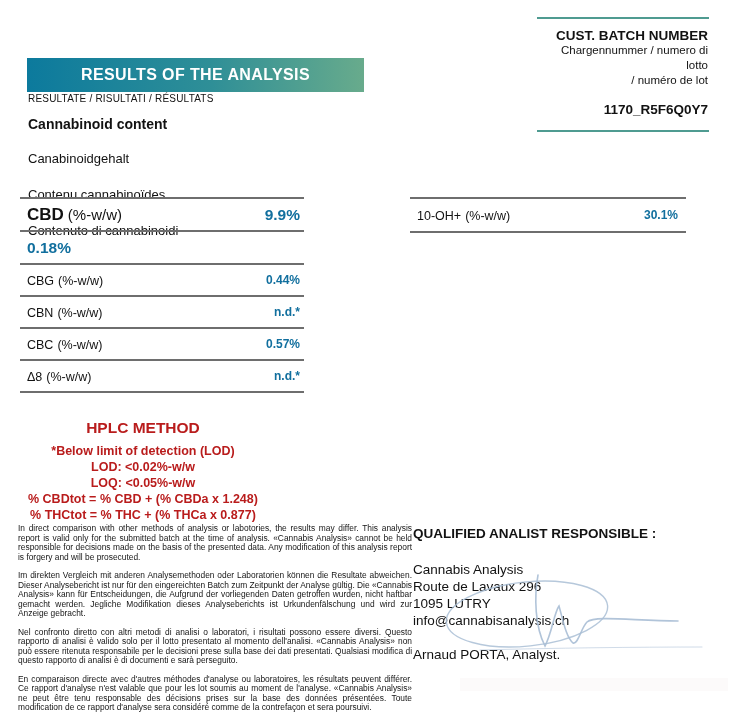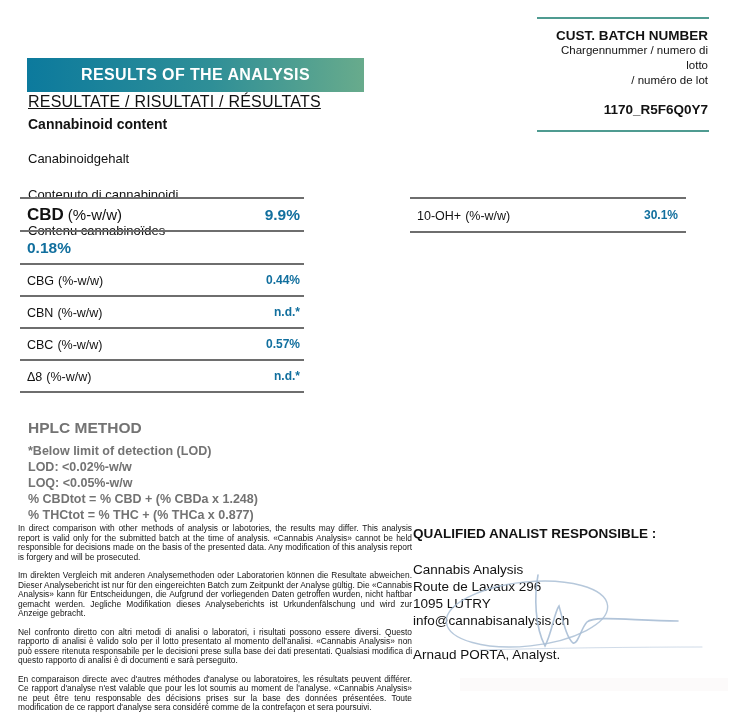--- a/index.html
+++ b/index.html
@@ -7,21 +7,21 @@
     width:731px;height:713px;background:#ffffff;position:relative;
     font-family:"Liberation Sans", sans-serif;color:#121212;overflow:hidden;
   }
   
   .banner{
     position:absolute;left:27px;top:58px;width:337px;height:34px;
     background:linear-gradient(90deg,#0c7a9d 0%,#2f8f97 55%,#68ab8c 100%);
     display:flex;align-items:center;justify-content:center;
   }
   .banner-title{color:#ffffff;font-weight:bold;font-size:16px;letter-spacing:.4px;}
-  .subtitle{position:absolute;left:28px;top:93px;font-size:16px;letter-spacing:.2px;text-decoration:underline;}
+  .subtitle{position:absolute;left:28px;top:93px;font-size:10px;letter-spacing:.2px;}
   
   .batch-box{
     position:absolute;left:537px;top:17px;width:172px;
     border-top:2px solid #4f9b91;border-bottom:2px solid #4f9b91;
     text-align:right;padding:9px 1px 13px 0;box-sizing:border-box;
   }
   .batch-title{font-weight:bold;font-size:13.5px;line-height:15px;}
   .batch-sub{font-size:11.5px;line-height:15px;}
   .batch-value{font-weight:bold;font-size:13.5px;margin-top:14px;}
   
@@ -37,21 +37,21 @@
   }
   .row.em{height:31px;}
   .row .name,.row .unit{font-size:12.5px;}
   .row .unit{margin-left:4px;}
   .row .value{font-size:12px;font-weight:bold;color:#116f9e;}
   .row.em .name{font-size:17px;font-weight:bold;}
   .row.em .unit{font-size:15px;}
   .row.em .value{font-size:15.5px;}
   .right-table .row{height:32px;padding-right:8px;}
   
-  .hplc{position:absolute;left:28px;top:419px;color:#737373;font-weight:bold;}
+  .hplc{position:absolute;left:28px;top:419px;color:#b91c1c;font-weight:bold;text-align:center;}
   .hplc-title{font-size:15.5px;margin-bottom:6px;}
   .hplc-line{font-size:12.5px;line-height:16px;}
   
   .disclaimers{
     position:absolute;left:18px;top:524px;width:394px;
     font-size:8.4px;line-height:9.5px;text-align:justify;color:#151515;
   }
   .disclaimers p{margin:0 0 9px 0;}
   
   .analyst{position:absolute;left:413px;top:526px;width:300px;font-size:13.5px;}
@@ -74,22 +74,22 @@
 <div class="batch-box">
   <div class="batch-title">CUST. BATCH NUMBER</div>
   <div class="batch-sub">Chargennummer / numero di lotto</div>
   <div class="batch-sub">/ numéro de lot</div>
   <div class="batch-value">1170_R5F6Q0Y7</div>
 </div>
 
 <div class="section-head">
   <div class="section-title">Cannabinoid content</div>
   <div class="section-sub">Canabinoidgehalt</div>
+  <div class="section-sub">Contenu cannabinoïdes</div>
   <div class="section-sub">Contenuto di cannabinoidi</div>
-  <div class="section-sub">Contenu cannabinoïdes</div>
 </div>
 
 <div class="left-table">
   <div class="row em">
     <div class="label">
       <span class="name">CBD</span><span class="unit">(%-w/w)</span>
     </div>
     <span class="value">9.9%</span>
   </div>
   <div class="row em">

